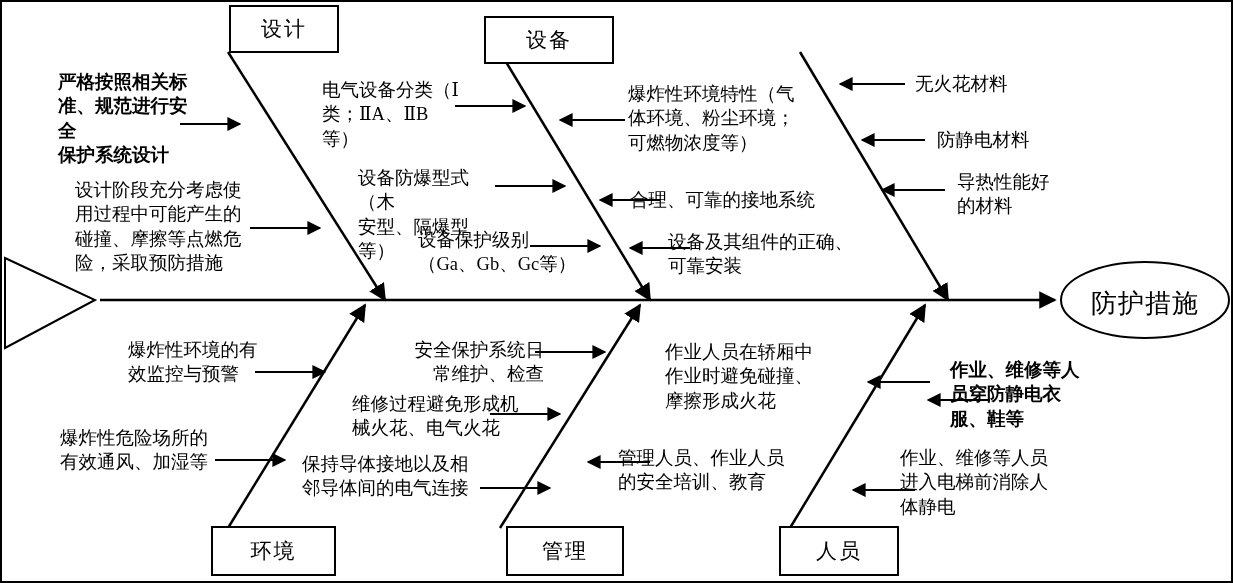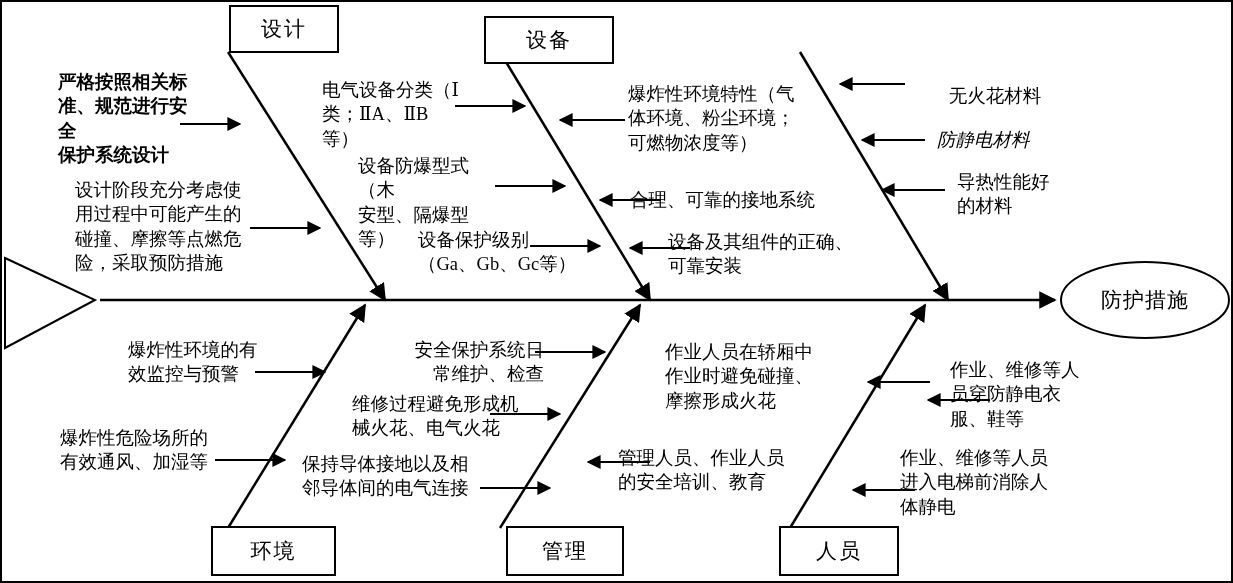--- a/index.html
+++ b/index.html
@@ -9,21 +9,21 @@
   .cat-box{
     position:absolute;border:2px solid #000;background:#fff;
     display:flex;align-items:center;justify-content:center;
     font-size:21px;letter-spacing:2px;box-sizing:border-box;margin-left:16px;
   }
   .cause{
     position:absolute;font-size:18.5px;line-height:1.32;
     white-space:pre-line;box-sizing:border-box;
   }
   .effect-label{
-    position:absolute;font-size:21px;letter-spacing:1px;
+    position:absolute;font-size:26px;letter-spacing:1px;
     text-align:center;width:160px;
   }
 </style>
 </head>
 <body>
 
 <div id="stage">
 
   <svg id="svgroot" viewBox="0 0 1233 583">
     <defs>
@@ -103,34 +103,34 @@
   <div class="cause" style="left:58px;top:70px;width:130px;font-weight:bold;">严格按照相关标
 准、规范进行安全
 保护系统设计</div>
   <div class="cause" style="left:75px;top:178px;width:172px;">设计阶段充分考虑使
 用过程中可能产生的
 碰撞、摩擦等点燃危
 险，采取预防措施</div>
 
   <div class="cause" style="left:322px;top:78px;width:140px;">电气设备分类（Ⅰ
 类；ⅡA、ⅡB等）</div>
-  <div class="cause" style="left:358px;top:154px;width:142px;">设备防爆型式（木
+  <div class="cause" style="left:358px;top:166px;width:142px;">设备防爆型式（木
 安型、隔爆型等）</div>
   <div class="cause" style="left:418px;top:228px;width:160px;">设备保护级别
 （Ga、Gb、Gc等）</div>
 
   <div class="cause" style="left:628px;top:82px;width:192px;">爆炸性环境特性（气
 体环境、粉尘环境；
 可燃物浓度等）</div>
   <div class="cause" style="left:630px;top:188px;width:250px;">合理、可靠的接地系统</div>
   <div class="cause" style="left:668px;top:230px;width:215px;">设备及其组件的正确、
 可靠安装</div>
 
-  <div class="cause" style="left:915px;top:84px;width:160px;text-align:center;">无火花材料</div>
-  <div class="cause" style="left:937px;top:128px;width:160px;font-style:italic;">防静电材料</div>
+  <div class="cause" style="left:915px;top:72px;width:160px;">无火花材料</div>
+  <div class="cause" style="left:937px;top:128px;width:160px;">防静电材料</div>
   <div class="cause" style="left:957px;top:170px;width:130px;">导热性能好
 的材料</div>
 
   <div class="cause" style="left:128px;top:338px;width:150px;">爆炸性环境的有
 效监控与预警</div>
   <div class="cause" style="left:60px;top:426px;width:168px;">爆炸性危险场所的
 有效通风、加湿等</div>
 
   <div class="cause" style="left:404px;top:338px;width:140px;text-align:right;">安全保护系统日
 常维护、检查</div>
@@ -138,20 +138,20 @@
 械火花、电气火花</div>
   <div class="cause" style="left:302px;top:454px;width:176px;font-family:Liberation Mono, monospace;">保持导体接地以及相
 邻导体间的电气连接</div>
 
   <div class="cause" style="left:665px;top:340px;width:190px;">作业人员在轿厢中
 作业时避免碰撞、
 摩擦形成火花</div>
   <div class="cause" style="left:618px;top:446px;width:195px;">管理人员、作业人员
 的安全培训、教育</div>
 
-  <div class="cause" style="left:950px;top:358px;width:160px;">作业、维修等人
+  <div class="cause" style="left:950px;top:358px;width:160px;font-weight:bold;">作业、维修等人
 员穿防静电衣
 服、鞋等</div>
   <div class="cause" style="left:900px;top:446px;width:195px;">作业、维修等人员
 进入电梯前消除人
 体静电</div>
 
 </div>
 
 </body></html>

